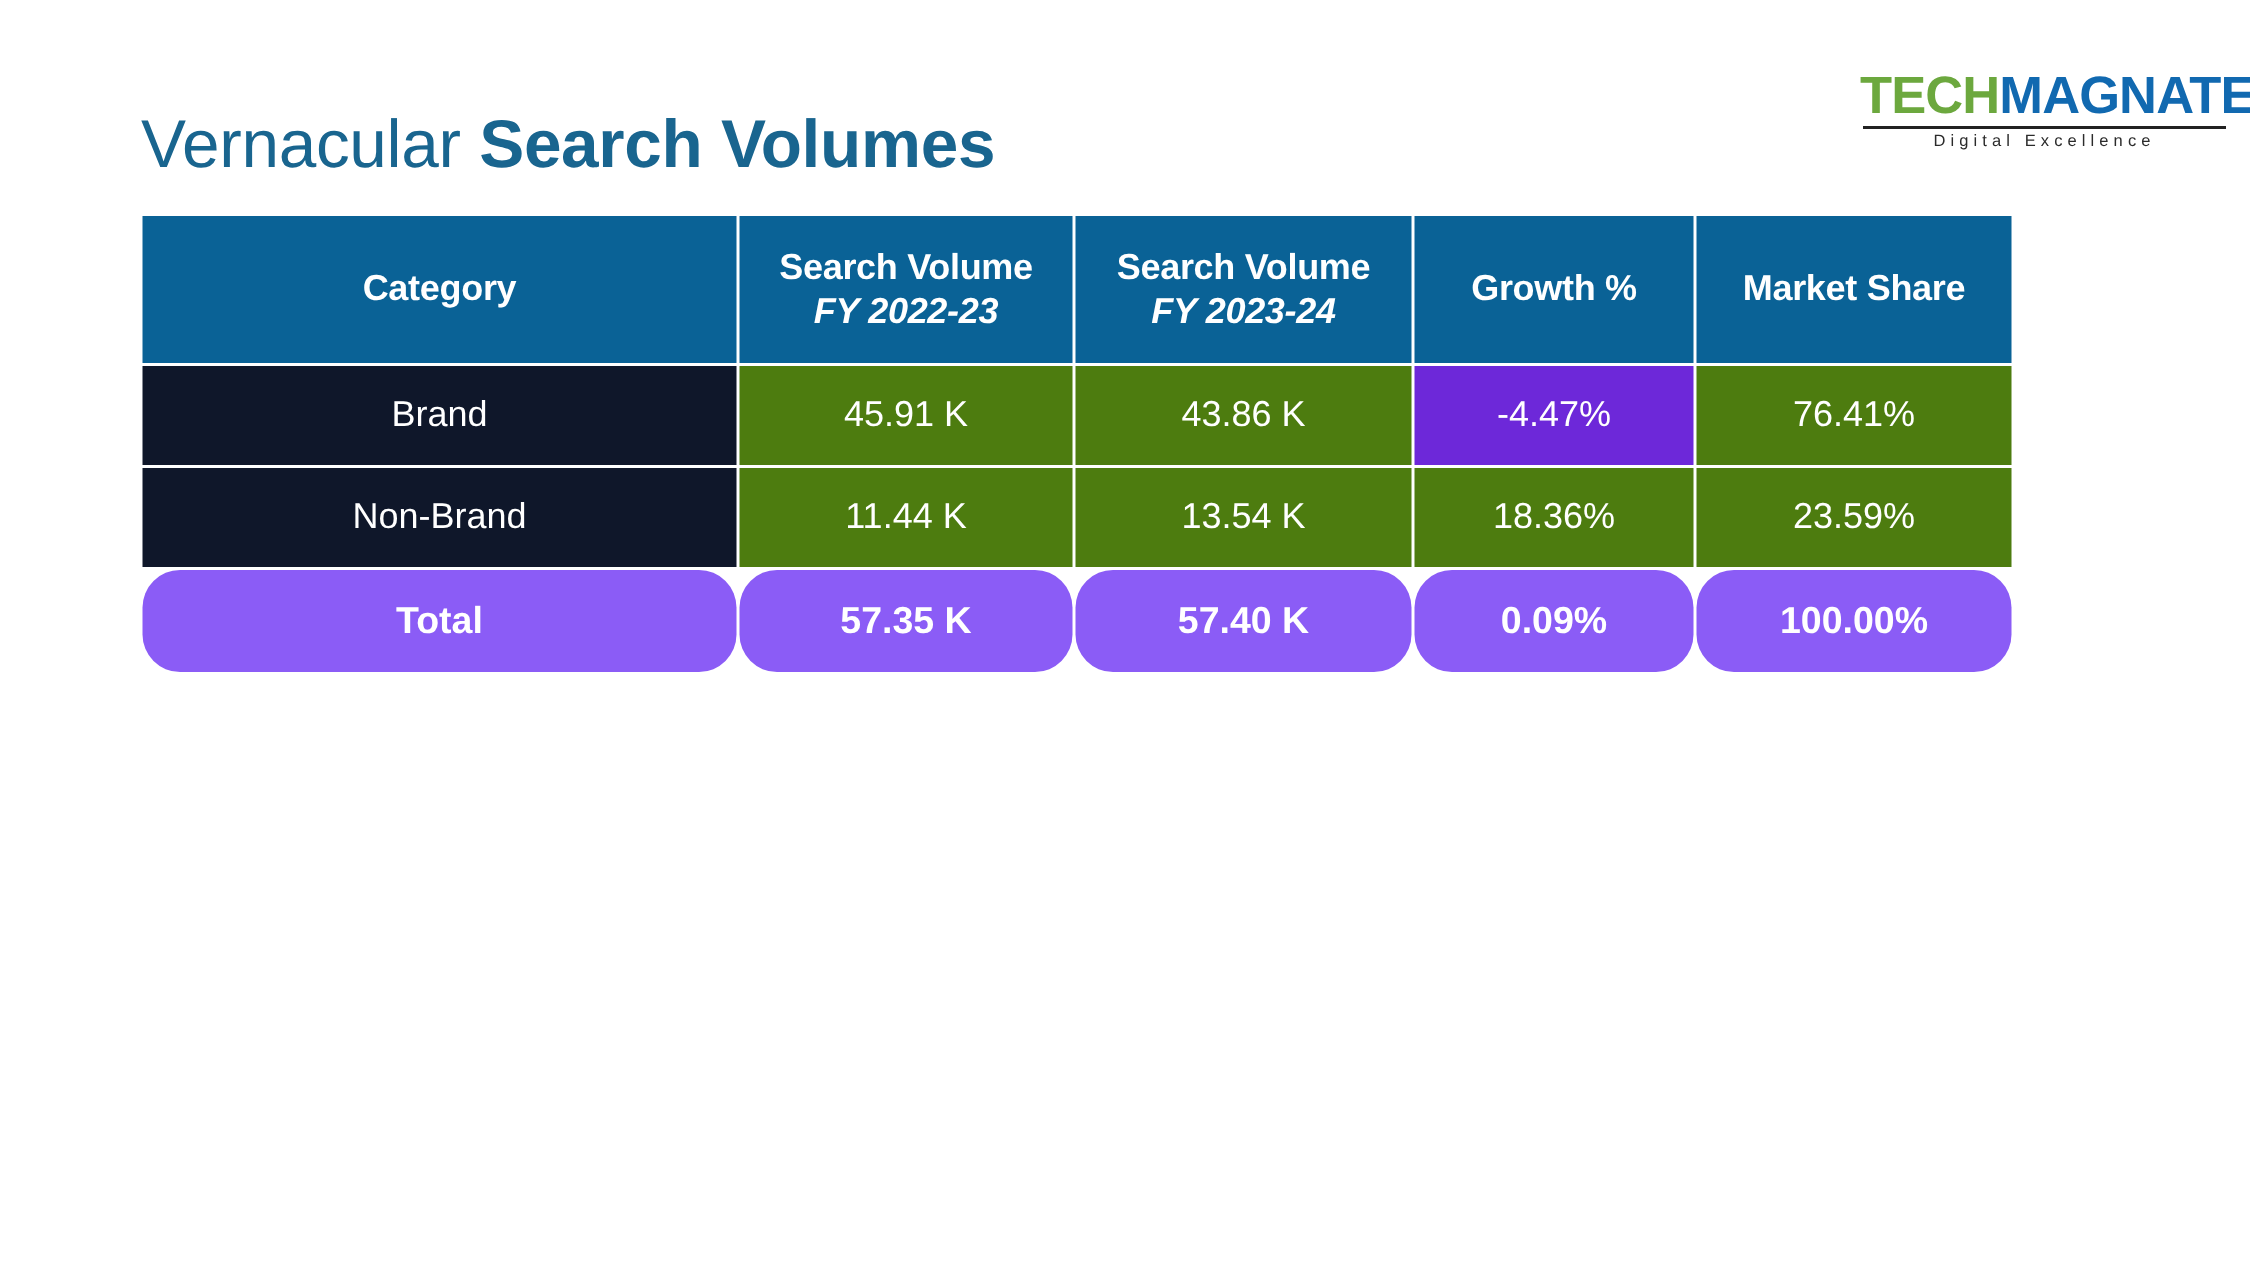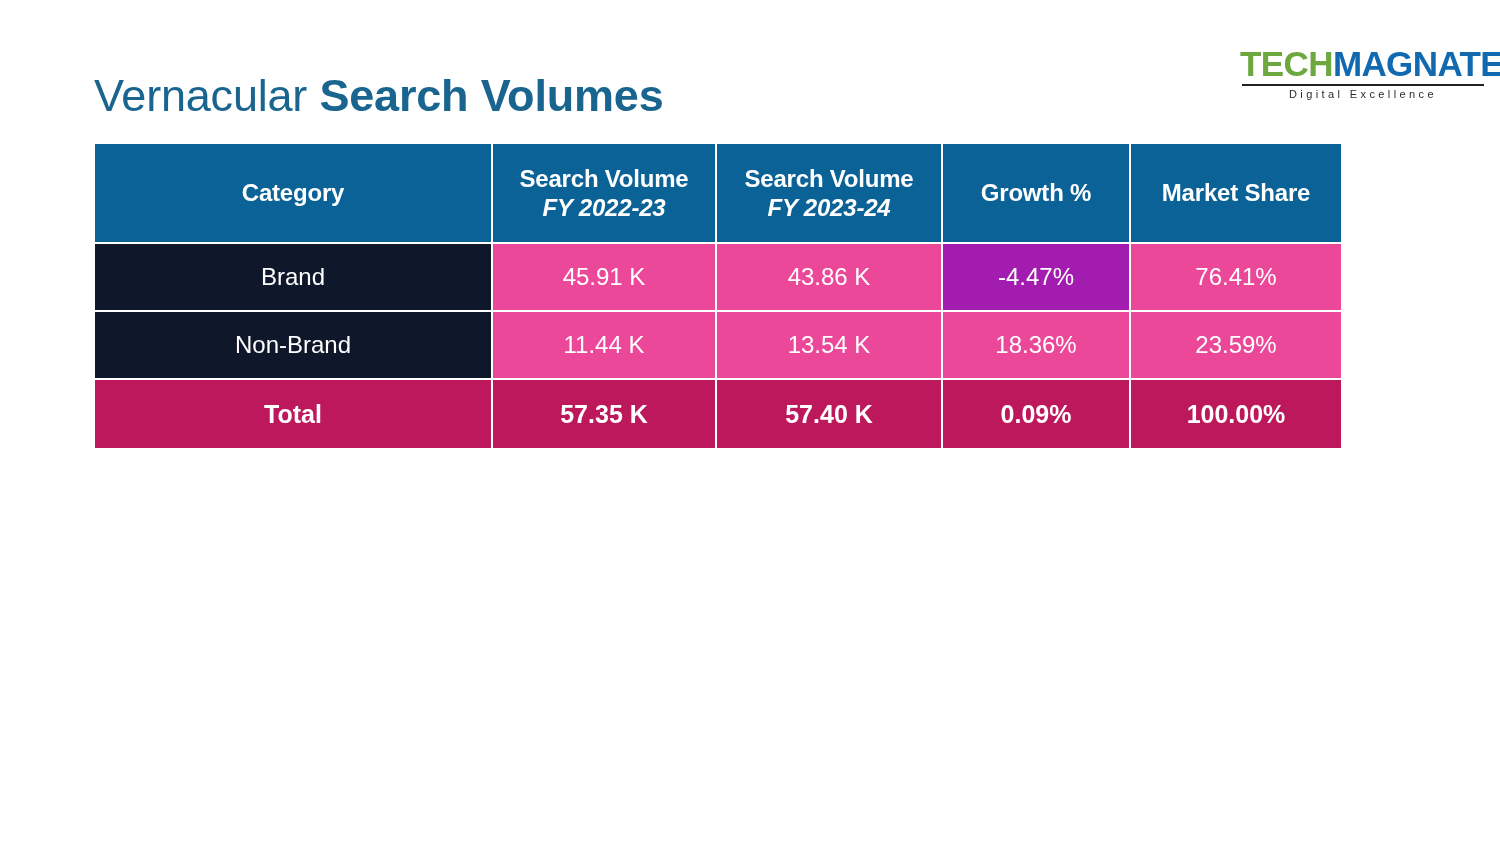--- a/index.html
+++ b/index.html
@@ -102,28 +102,29 @@
     letter-spacing: -0.2px;
   }
   thead th .l2 { display: block; font-style: italic; }
 
   tbody tr.body-row td { height: 66px; font-weight: normal; }
   td.cat {
     background: #0f172a;
     font-weight: bold;
     font-size: 24px;
   }
-  td.val  { background: #ec4899; }
-  td.neg  { background: #a21caf; }
+  td.val  { background: #4d7c0f; }
+  td.neg  { background: #6d28d9; }
 
   tbody tr.total-row td {
-    background: #be185d;
+    background: #8b5cf6;
     height: 68px;
     font-weight: bold;
     font-size: 25px;
+    border-radius: 25px;
   }
 
   
   .footer {
     position: absolute;
     right: 92px;
     bottom: 16px;
     display: flex;
     align-items: baseline;
     gap: 20px;

